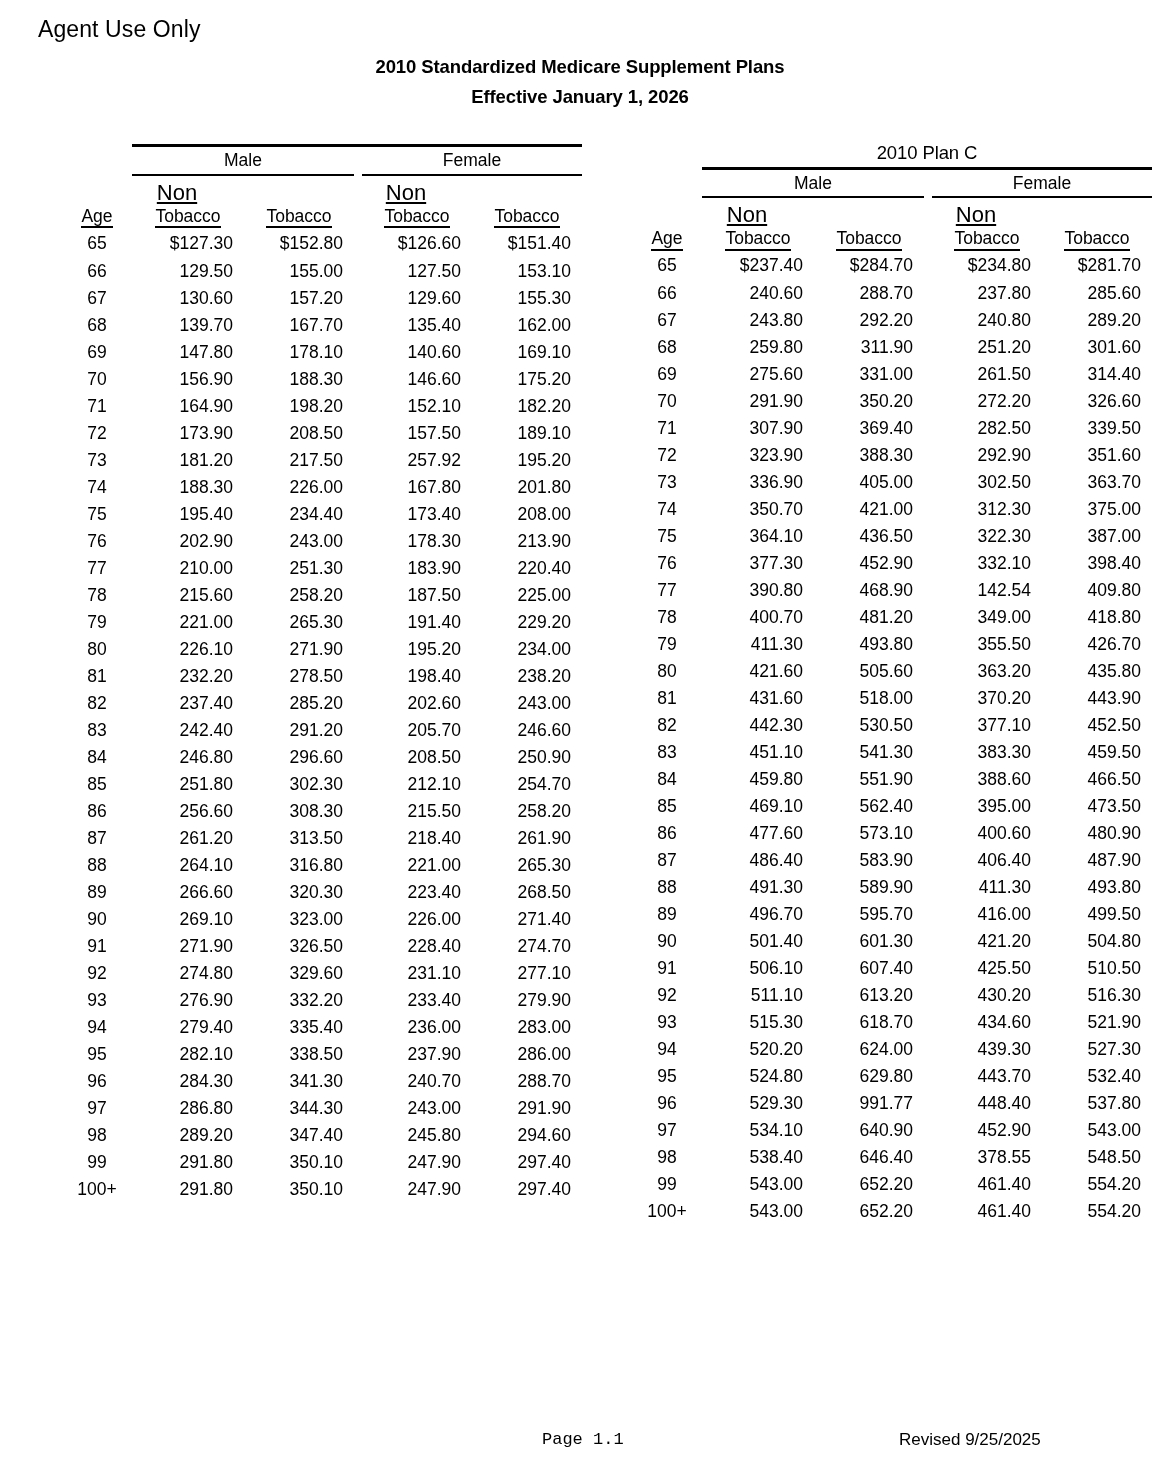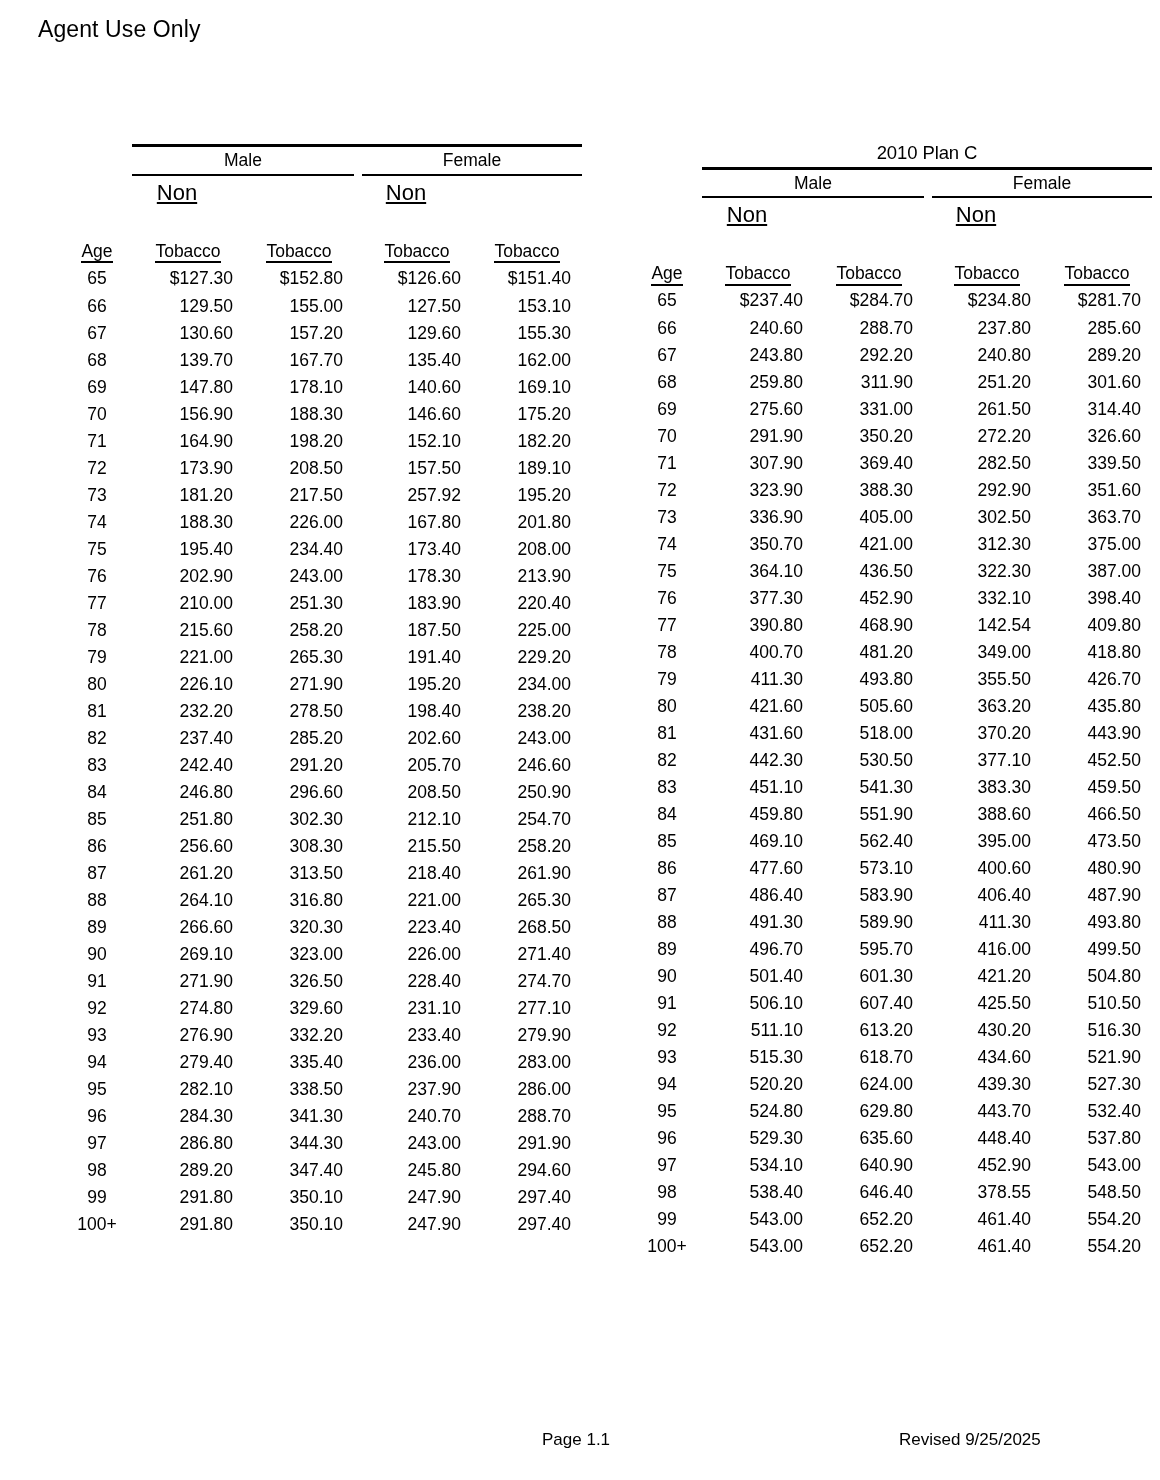--- a/index.html
+++ b/index.html
@@ -123,21 +123,20 @@
   .colhead {
     font-size: 17.5px;
     text-align: center;
     padding-top: 2px !important;
     padding-bottom: 1px !important;
   }
   .colhead span {
     display: inline-block;
     border-bottom: 2px solid #000;
     padding-bottom: 1px;
-    margin-top: 35px;
   }
 
   
   tbody.data td {
     height: 27px;
     font-size: 17.5px;
     vertical-align: middle;
   }
   tbody.data td.age {
     text-align: center;
@@ -159,34 +158,37 @@
     top: 1430px;
     width: 1160px;
     height: 30px;
     font-size: 17px;
   }
   .footer .page-no {
     position: absolute;
     left: 542px;
     top: 0;
     white-space: nowrap;
+    font-family: Liberation Mono, monospace;
   }
   .footer .revised {
     position: absolute;
     left: 899px;
     top: 0;
     white-space: nowrap;
   }
 </style>
 </head>
 <body>
 
 <div class="agent-only">Agent Use Only</div>
 
 <div class="doc-title">
+  <span>2010 Standardized Medicare Supplement Plans</span>
+  <span class="line2">Effective January 1, 2026</span>
 </div>
 
 <div class="tables">
   <div class="plan-block plan-a">
       <table class="rate">
         <colgroup>
           <col class="c-age">
           <col class="c-d1">
           <col class="c-d2">
           <col class="c-gap">
@@ -824,21 +826,21 @@
             <td class="age">95</td>
             <td class="num">524.80</td>
             <td class="num">629.80</td>
             <td class="gapcell"></td>
             <td class="num">443.70</td>
             <td class="num">532.40</td>
           </tr>
           <tr>
             <td class="age">96</td>
             <td class="num">529.30</td>
-            <td class="num">635.60</td>
+            <td class="num">991.77</td>
             <td class="gapcell"></td>
             <td class="num">448.40</td>
             <td class="num">537.80</td>
           </tr>
           <tr>
             <td class="age">97</td>
             <td class="num">534.10</td>
             <td class="num">640.90</td>
             <td class="gapcell"></td>
             <td class="num">452.90</td>

